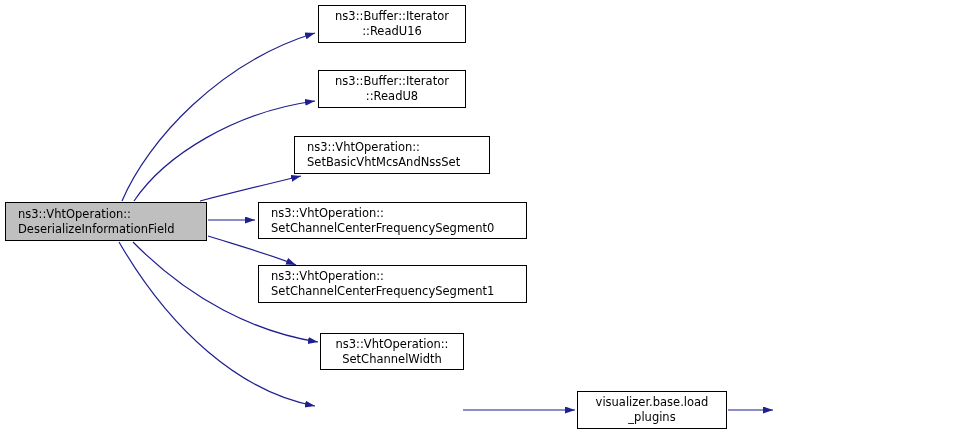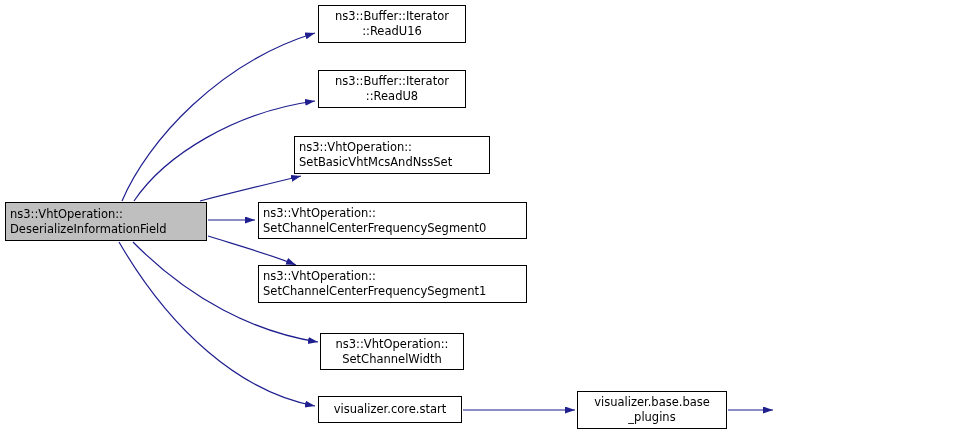--- a/index.html
+++ b/index.html
@@ -16,21 +16,21 @@
     box-sizing:border-box;
     background:#ffffff;
     border:1.3px solid #000000;
     color:#000000;
     font-size:11.5px;
     line-height:15px;
     white-space:pre-line;
     display:flex;
     flex-direction:column;
     justify-content:center;
-    padding:2px 4px;
+    padding:2px 12px;
     cursor:pointer;
   }
   .node.center{text-align:center;align-items:center;}
   .node.left{text-align:left;align-items:flex-start;}
   .node.highlight{background:#bfbfbf;border-width:1.6px;}
   
   #n-main      {left:5px;   top:202px; width:202px; height:39px;}
   #n-readu16   {left:318px; top:5px;   width:148px; height:38px;}
   #n-readu8    {left:318px; top:70px;  width:148px; height:38px;}
   #n-setbasic  {left:294px; top:136px; width:196px; height:38px;}
@@ -79,19 +79,18 @@
 
   <div id="n-seg0" class="node left">ns3::VhtOperation::
 SetChannelCenterFrequencySegment0</div>
 
   <div id="n-seg1" class="node left">ns3::VhtOperation::
 SetChannelCenterFrequencySegment1</div>
 
   <div id="n-setwidth" class="node center">ns3::VhtOperation::
 SetChannelWidth</div>
 
-  <div id="n-corestart" class="node center">visualizer.core.start</div>
 
-  <div id="n-loadplug" class="node center">visualizer.base.base
+  <div id="n-loadplug" class="node center">visualizer.base.load
 _plugins</div>
 
 
 </div>
 
 </body></html>

